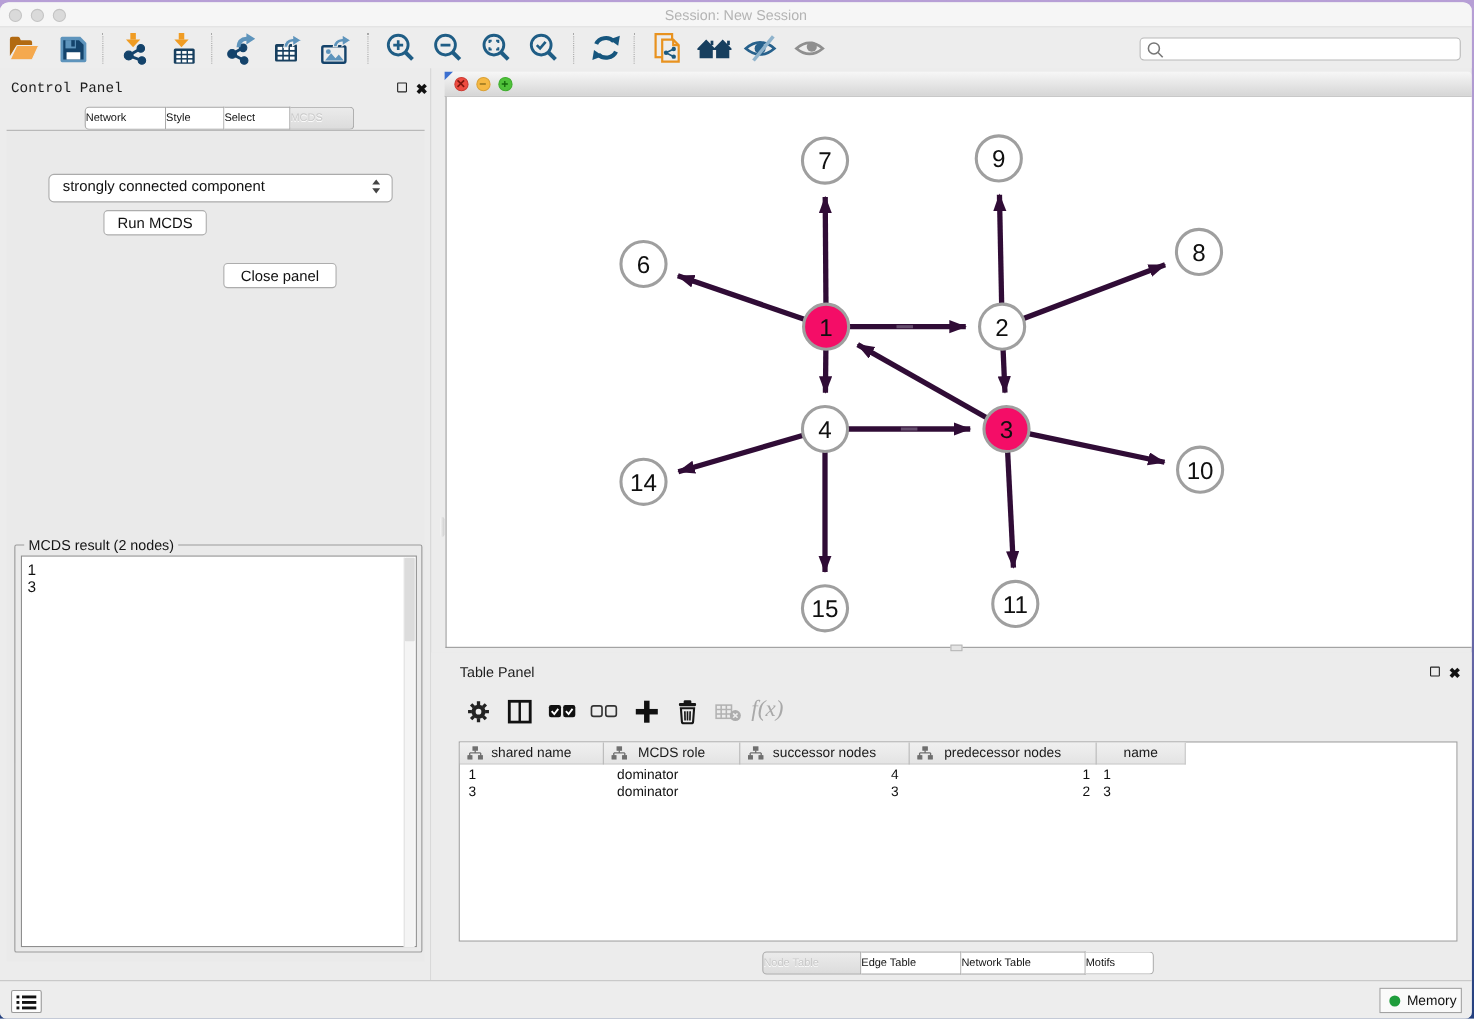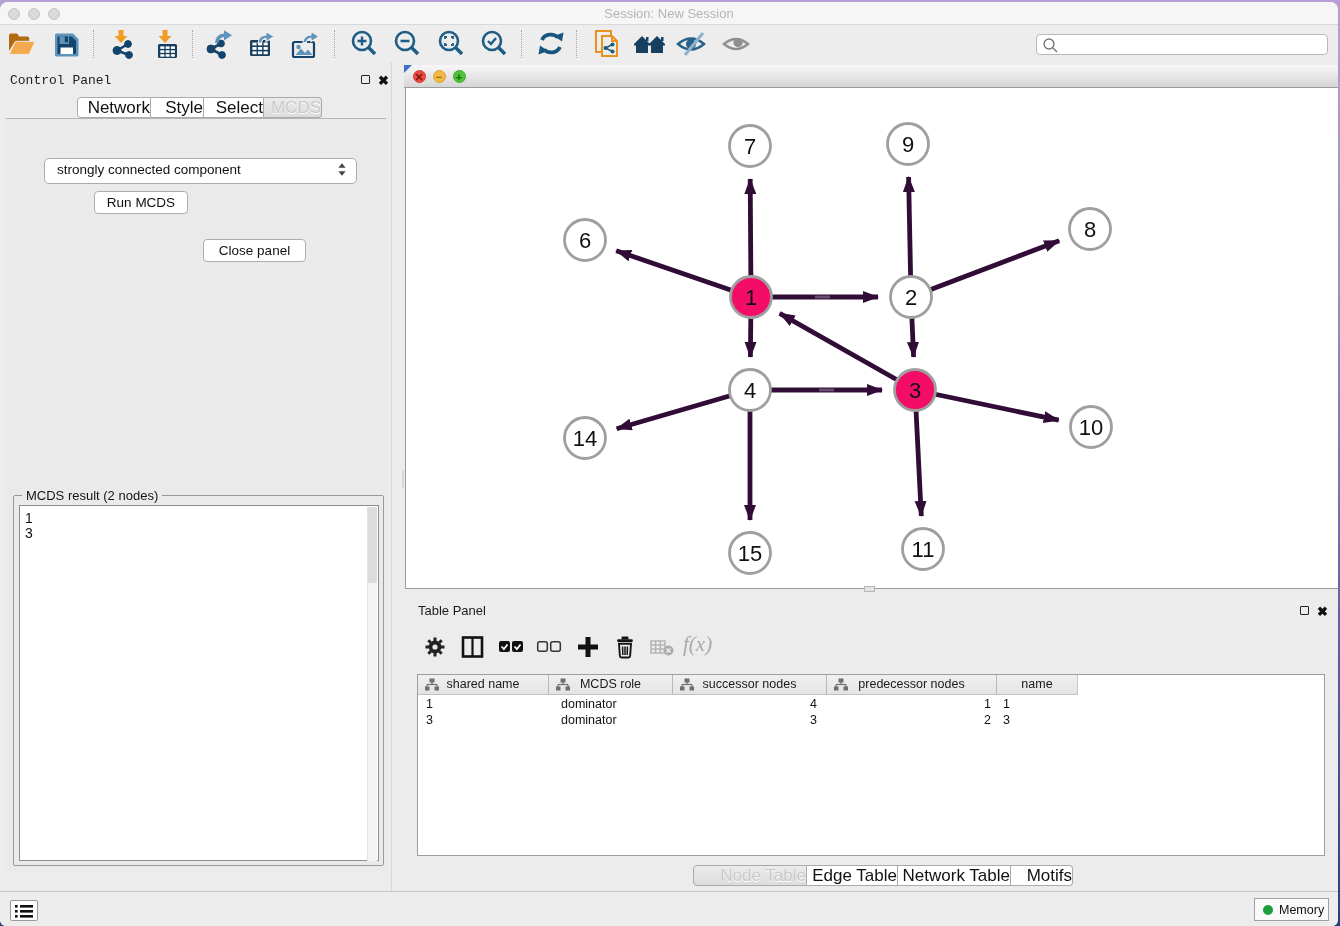--- a/index.html
+++ b/index.html
@@ -22,21 +22,21 @@
 .tsep { position:absolute; top:5px; height:28px; width:0; border-left:1px dotted #a8a8a8; }
 #searchbox { position:absolute; left:1036px; top:9px; width:292px; height:21px;
   background:#fff; border:1px solid #b9b9b9; border-radius:4px; }
 
 #cpanel { position:absolute; left:0; top:60px; width:392px; height:831px; background:#ececec; border-right:1px solid #d8d8d8; }
 #cpanel .phead { position:absolute; left:10px; top:11px; font-size:13px; color:#1c1c1c;font-family:Liberation Mono, monospace; }
 .wbtn-sq { position:absolute; width:9px; height:9px; border:1.5px solid #222; border-radius:1px; }
 .wbtn-x { position:absolute; font-size:13px; font-weight:bold; color:#111; line-height:1; }
 
 .tabs { position:absolute; display:flex; }
-.tab { height:21px; line-height:19px; font-size:17px; color:#111; text-align:right;
+.tab { height:21px; line-height:19px; font-size:10px; color:#111; text-align:left;
   background:#fff; border:1px solid #aaa; border-left:none; }
 .tab.first { border-left:1px solid #aaa; border-radius:4px 0 0 4px; }
 .tab.last { border-radius:0 4px 4px 0; }
 .tab.sel { background:linear-gradient(#ebebeb,#dcdcdc); color:#c9c9c9;
   text-shadow:0 1px 0 #fff; }
 #cpanel .tabs { left:77px; top:35px; }
 #cpanel .content { position:absolute; left:6px; top:56px; width:380px; height:756px;
   background:#eaeaea; border-top:1px solid #b4b4b4; }
 #optlabel { position:absolute; left:0; top:16px; width:100%; text-align:center;
   font-size:13.5px; color:#151515; }
@@ -480,21 +480,21 @@
         </div>
       <div class="trow" style="top:37px;">
           <span style="left:8px;">3</span>
           <span style="left:143px;">dominator</span>
           <span style="left:392px;">3</span>
           <span style="left:566px;">2</span>
           <span style="left:585px;">3</span>
         </div>
     </div>
     <div class="tabs">
-      <div class="tab first sel" style="width:114px;">Node Table</div>
+      <div class="tab first sel" style="width:90px;">Node Table</div>
         <div class="tab" style="width:91px;">Edge Table</div>
         <div class="tab" style="width:113px;">Network Table</div>
         <div class="tab last" style="width:62px;">Motifs</div>
     </div>
   </div>
   <div style="position:absolute; left:400px; top:468px; width:4px; height:18px; background:linear-gradient(90deg,#f5f5f5,#cfcfcf); border-radius:2px;"></div>
   <div style="position:absolute; left:864px; top:584px; width:11px; height:6px; background:#e4e4e4; border:1px solid #b7b7b7;"></div>
   <div id="statusbar">
     <div id="listbtn">
       <svg width="24" height="17" style="position:absolute;left:2px;top:2px">

